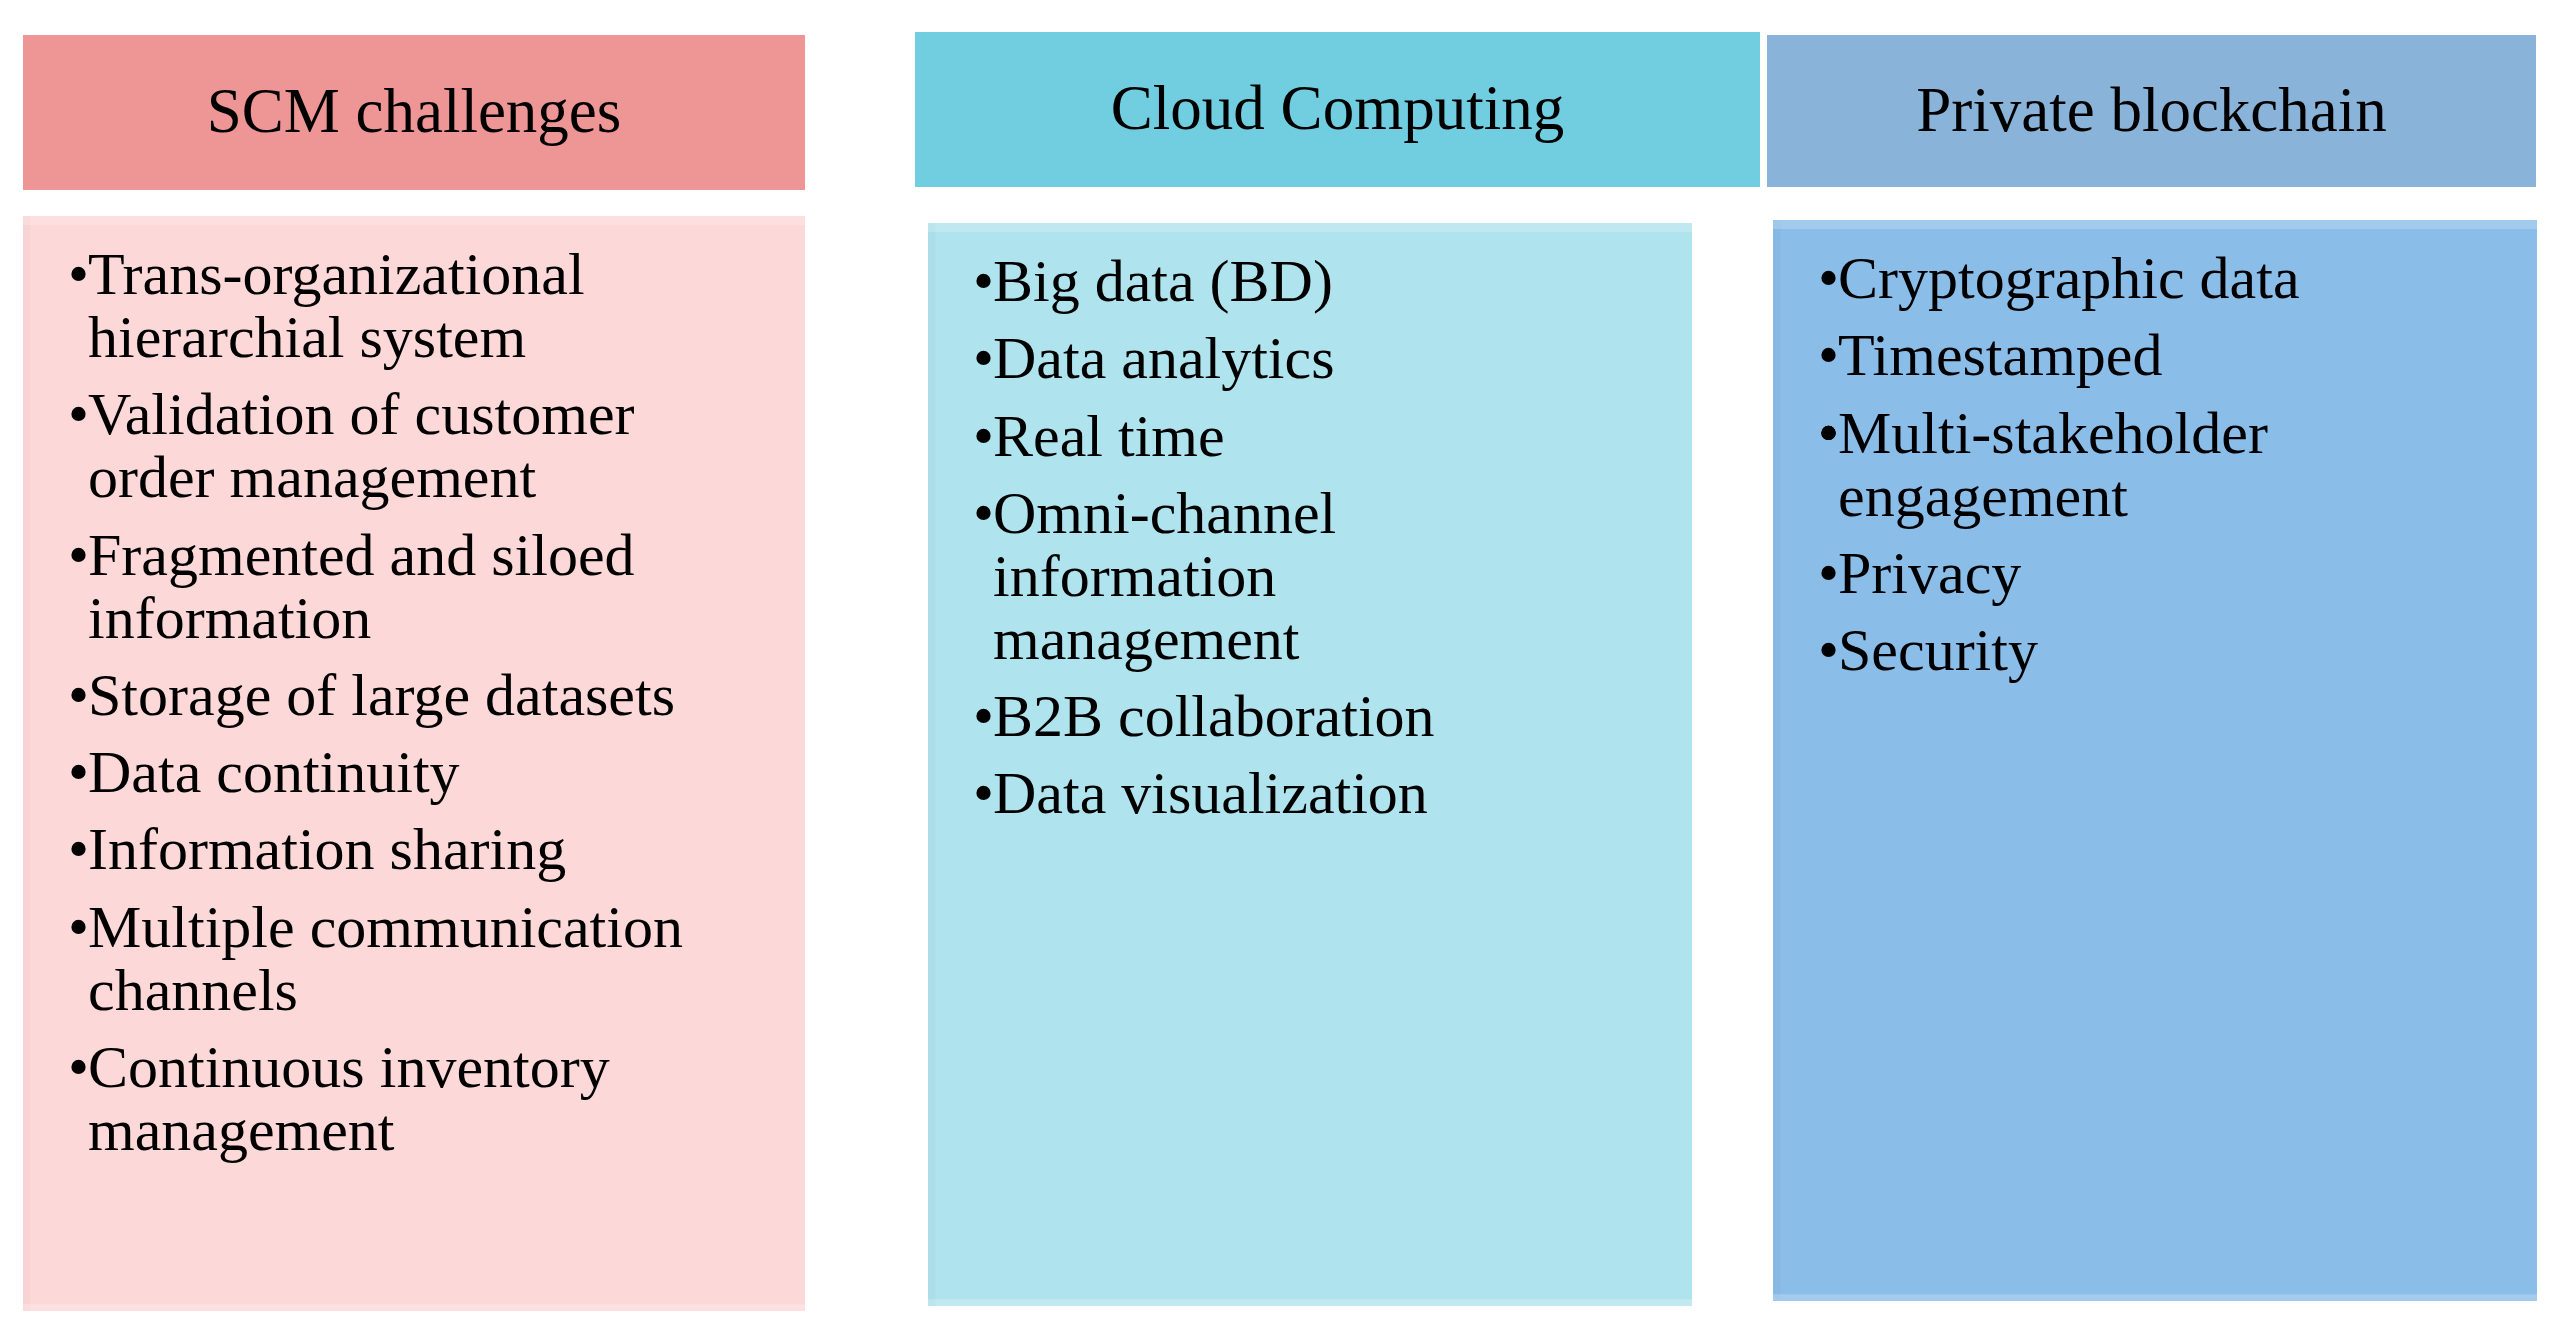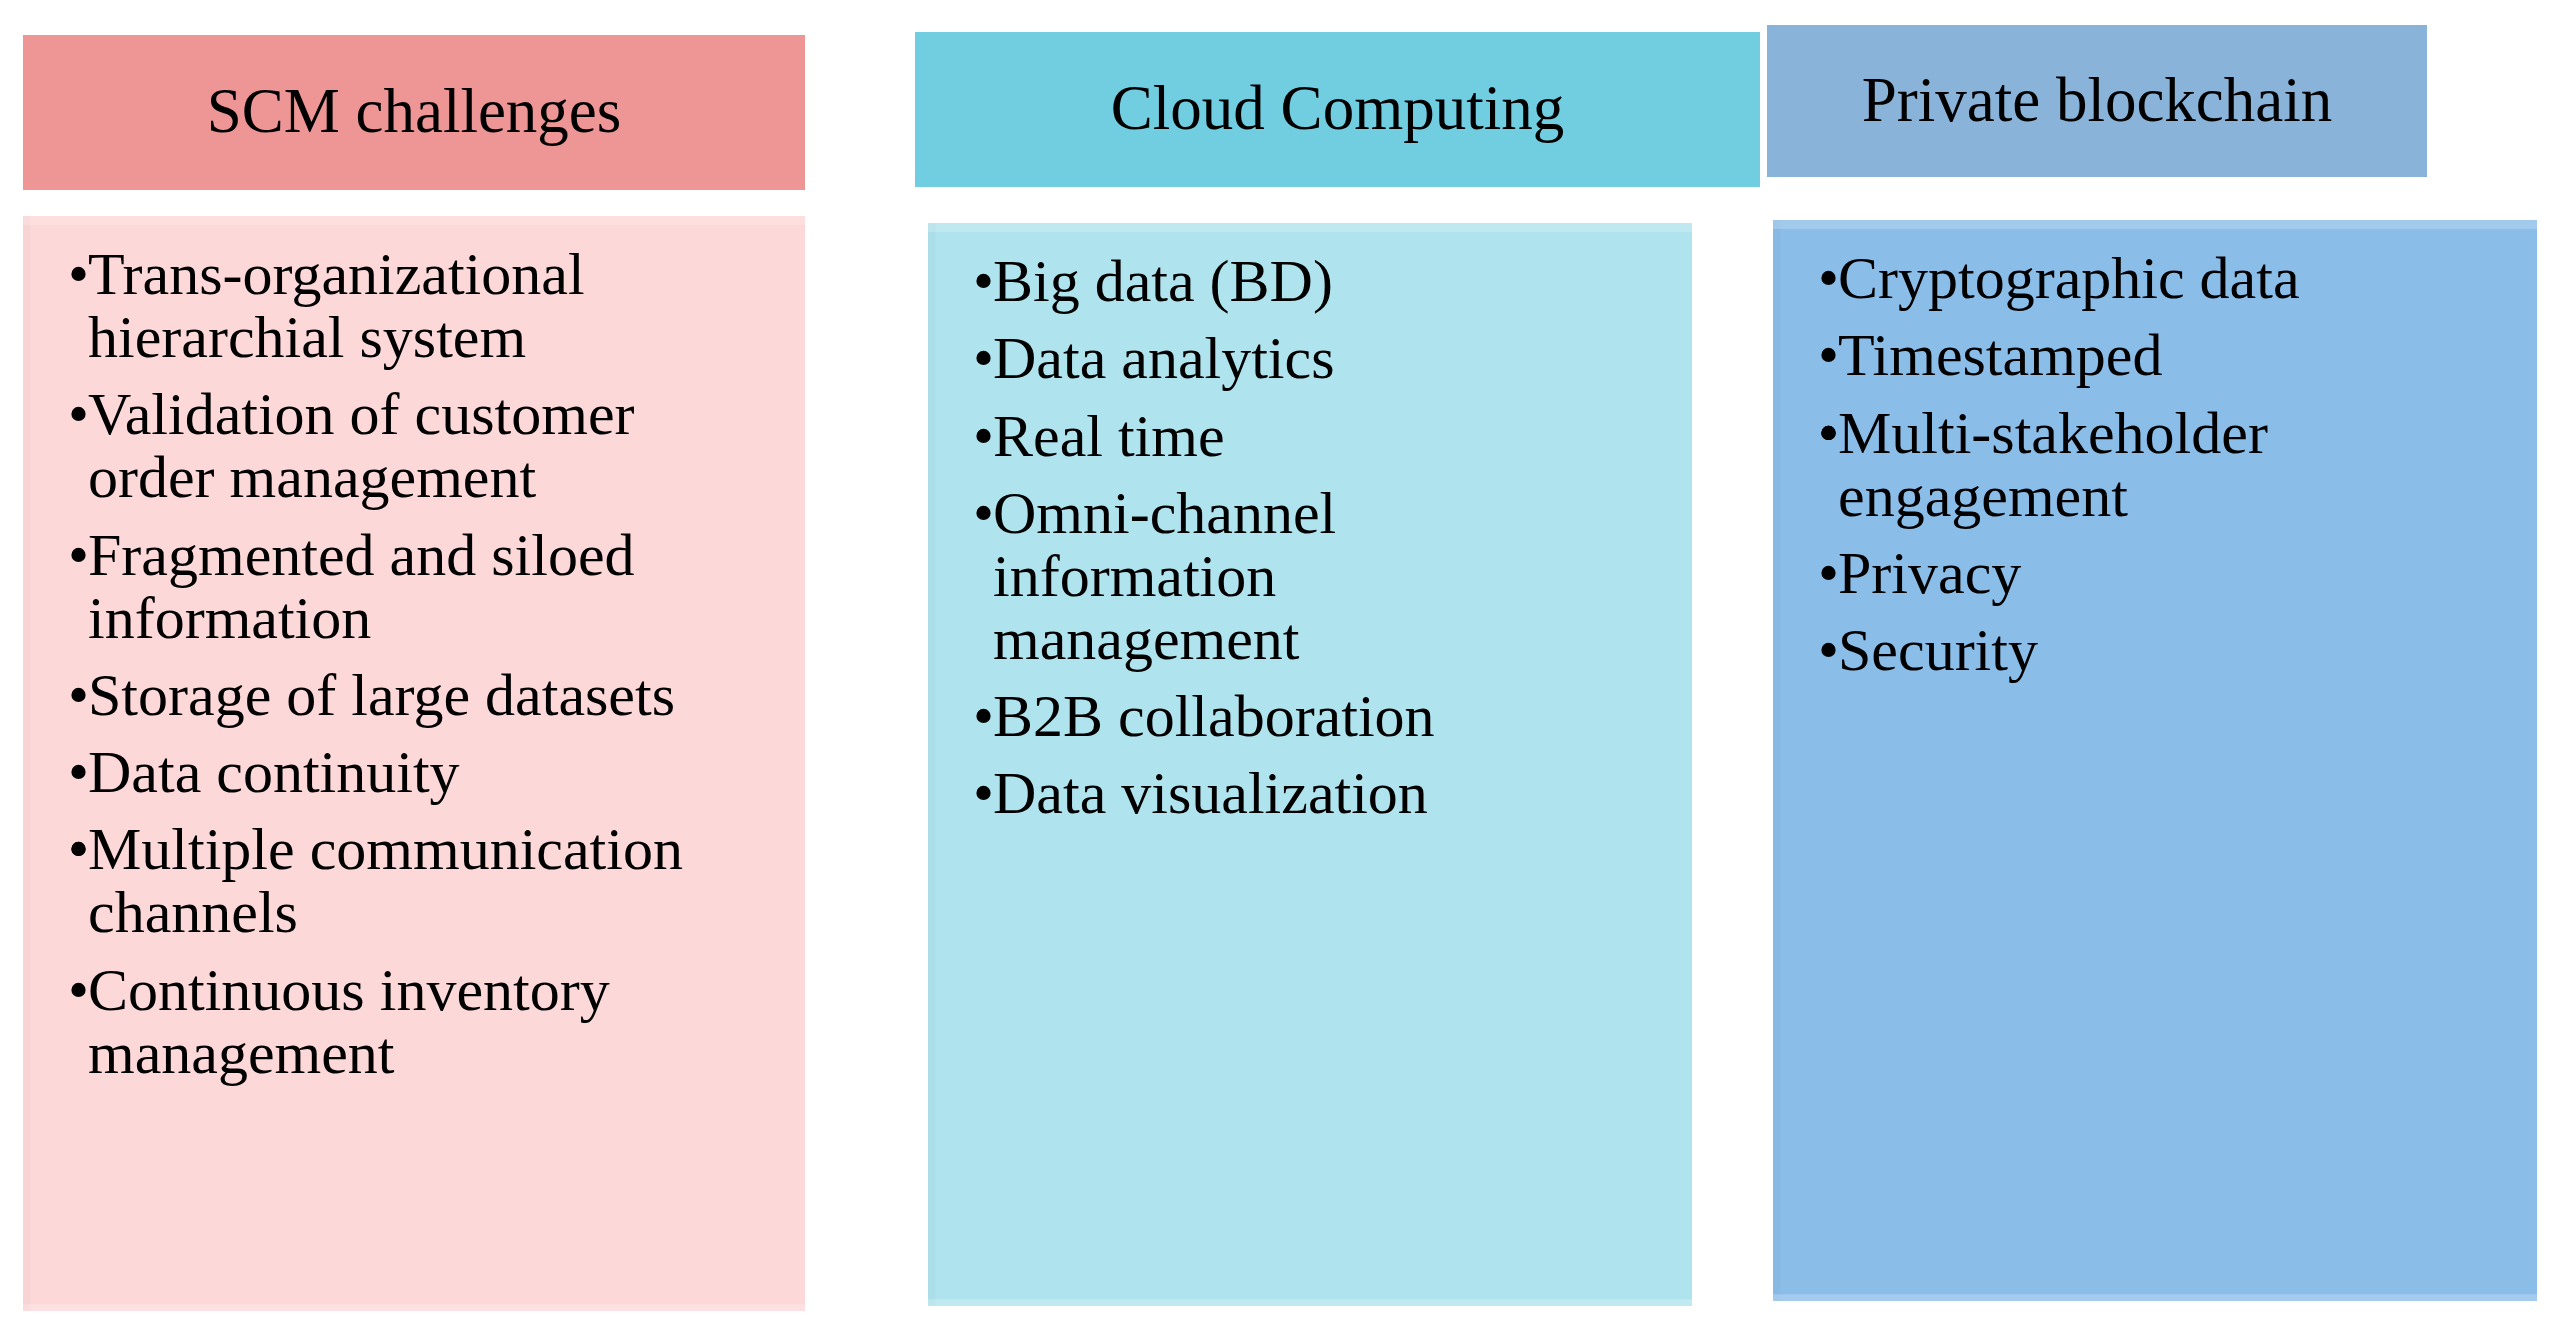--- a/index.html
+++ b/index.html
@@ -21,21 +21,21 @@
     text-align:left;
   }
   .bdy{
     position:absolute;box-sizing:border-box;
     box-shadow:inset 0 9px 0 rgba(255,255,255,0.20), inset 0 -6.8px 0 rgba(255,255,255,0.22), inset 7.5px 0 0 rgba(0,0,0,0.02);
   }
   .c0 .hdr{left:23px;top:35px;width:782px;height:155px}
   .c0 .bdy{left:23px;top:216px;width:782px;height:1095px}
   .c1 .hdr{left:915px;top:32px;width:845px;height:155px}
   .c1 .bdy{left:928px;top:223px;width:764px;height:1083px}
-  .c2 .hdr{left:1767px;top:25px;width:660px;height:152px}
+  .c2 .hdr{left:1767px;top:35px;width:769px;height:152px}
   .c2 .bdy{left:1773px;top:220px;width:764px;height:1081px}
   .list{
     list-style:none;margin:0;
     padding:27px 30px 0 45px;
     font-size:60px;line-height:63px;
   }
   .c1 .list{padding-right:98px}
   .c2 .list{padding-right:60px}
   .item{
     position:relative;
@@ -57,21 +57,21 @@
     <div class="bdy" style="background: rgb(253, 216, 217);">
       <ul class="list">
           <li class="item"><span class="bullet">•</span><span>Trans-organizational
 hierarchial system</span></li>
           <li class="item"><span class="bullet">•</span><span>Validation of customer
 order management</span></li>
           <li class="item"><span class="bullet">•</span><span>Fragmented and siloed
 information</span></li>
           <li class="item"><span class="bullet">•</span><span>Storage of large datasets</span></li>
           <li class="item"><span class="bullet">•</span><span>Data continuity</span></li>
-          <li class="item"><span class="bullet">•</span></li>
+          <li class="item"><span class="bullet">•</span><span>Information sharing</span></li>
           <li class="item"><span class="bullet">•</span><span>Multiple communication
 channels</span></li>
           <li class="item"><span class="bullet">•</span><span>Continuous inventory
 management</span></li>
         </ul>
     </div>
   </section>
 
   <section class="column c1">
     <header class="hdr" style="background: rgb(113, 205, 224);">

